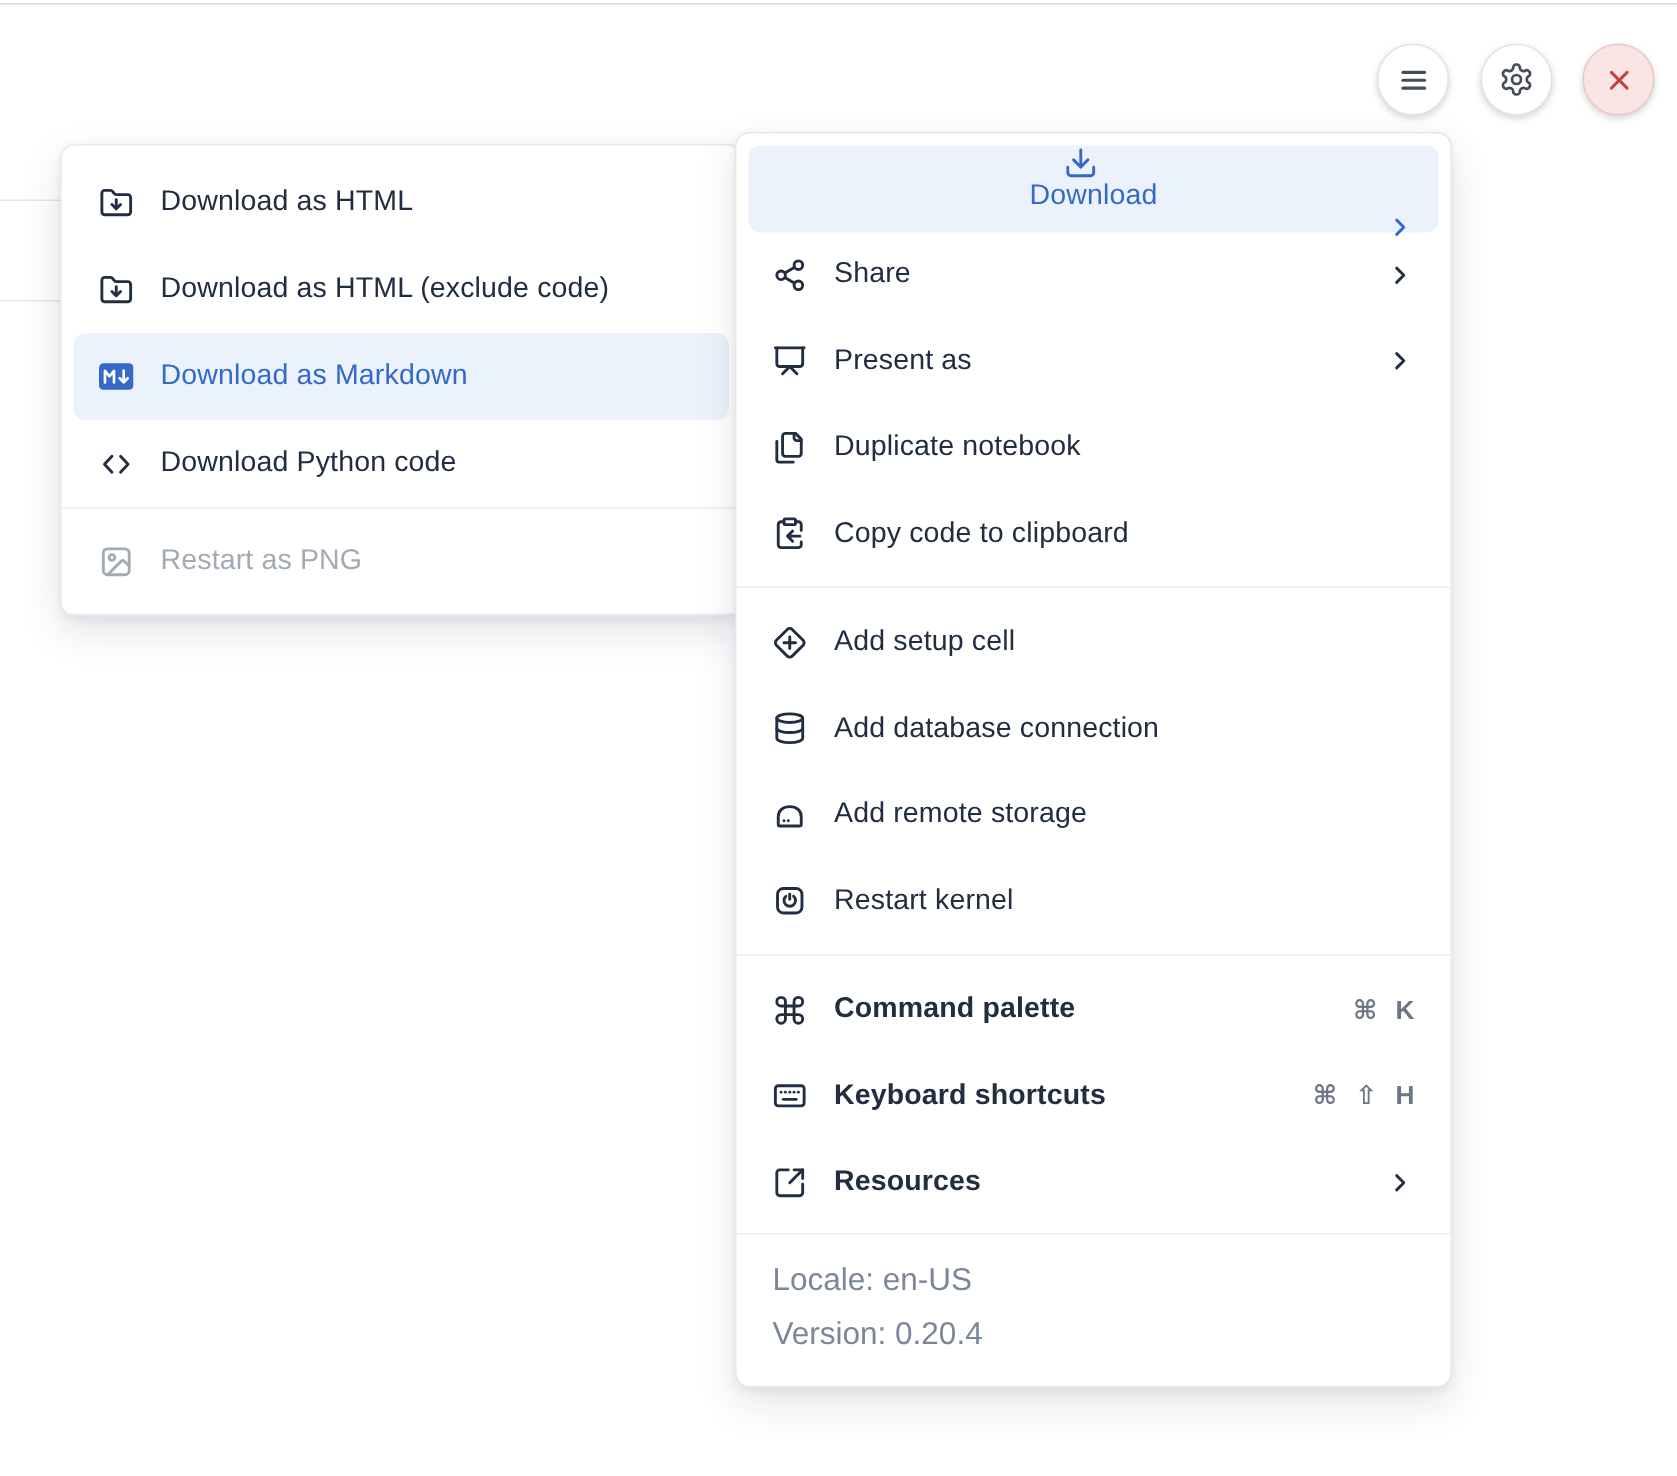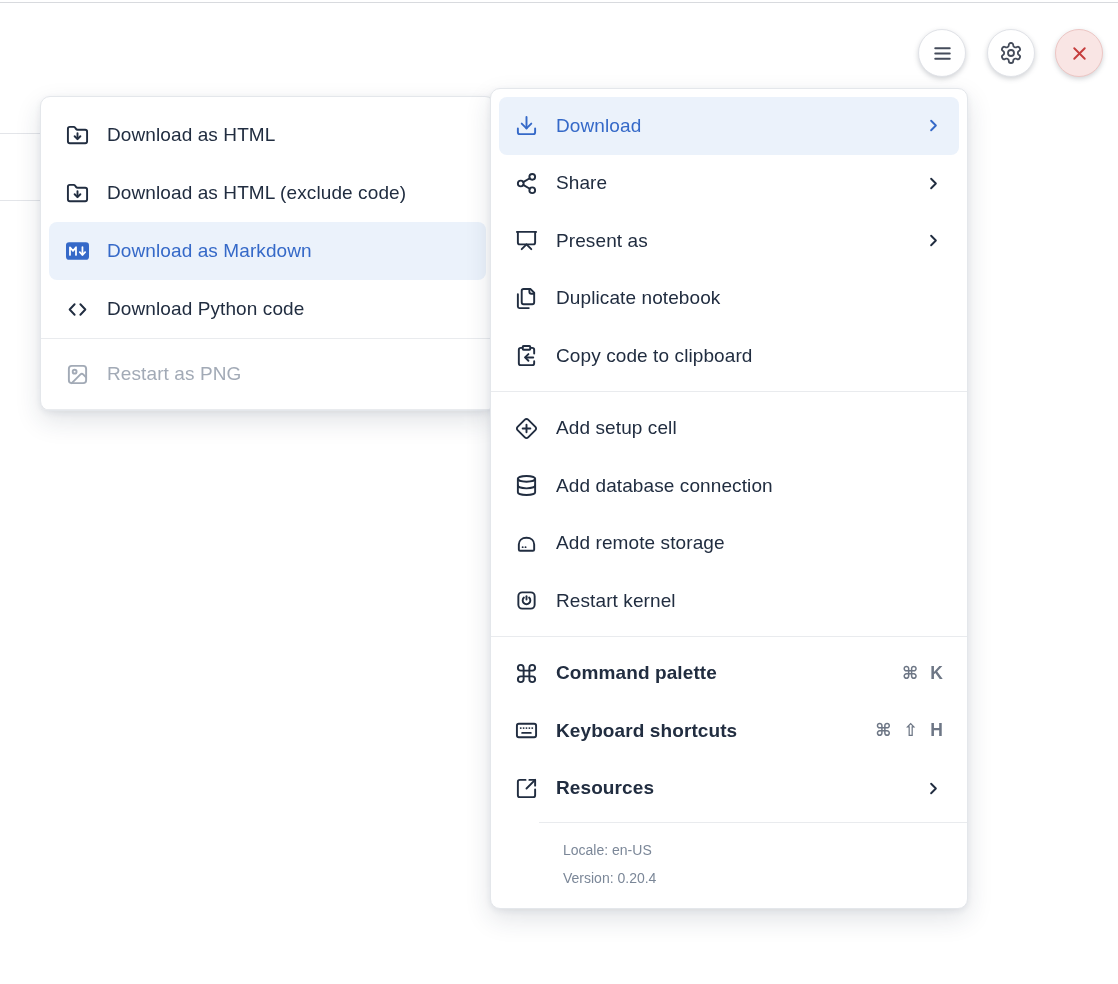--- a/index.html
+++ b/index.html
@@ -76,27 +76,27 @@
   .row .label{white-space:nowrap;}
   .row .chev{margin-left:auto;width:19px;height:19px;flex:none;}
   .row .shortcut{
     margin-left:auto;color:var(--shortcut);font-size:17.5px;word-spacing:7px;
     white-space:nowrap;
   }
   .row.selected{
     background:var(--highlight);color:var(--accent);
     margin:0 8px;border-radius:8px;
   }
-  .mainmenu .row.selected{padding:0 16px;}
+  .mainmenu .row.selected{padding:0 16px;flex-direction:column;}
   .submenu .row.selected{padding:0 12px 0 17px;}
   .row.disabled{color:var(--disabled);cursor:default;}
 
   .menu-footer{
     border-top:1px solid var(--separator);
-    padding:13px 24px 16px 24px;color:var(--muted);font-size:14px;margin-left:48px;
+    padding:13px 24px 16px 24px;color:var(--muted);font-size:21px;
   }
   .menu-footer .line{padding:6px 0;}
 </style>
 </head>
 <body>
 
 <div class="top-rule"></div>
 <div class="bg-rule r1"></div>
 <div class="bg-rule r2"></div>
 

